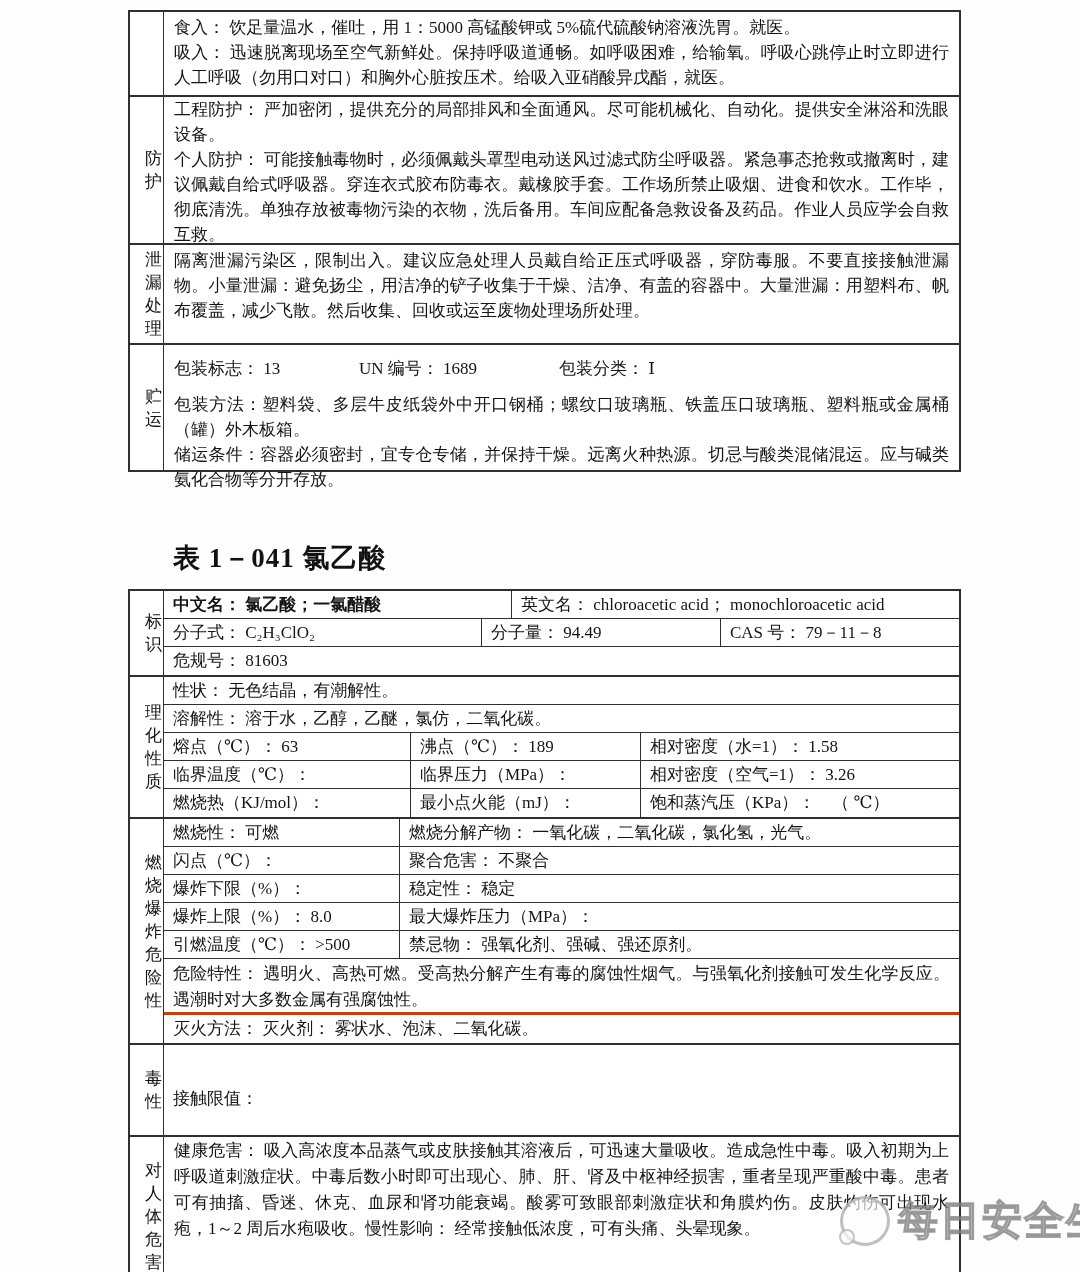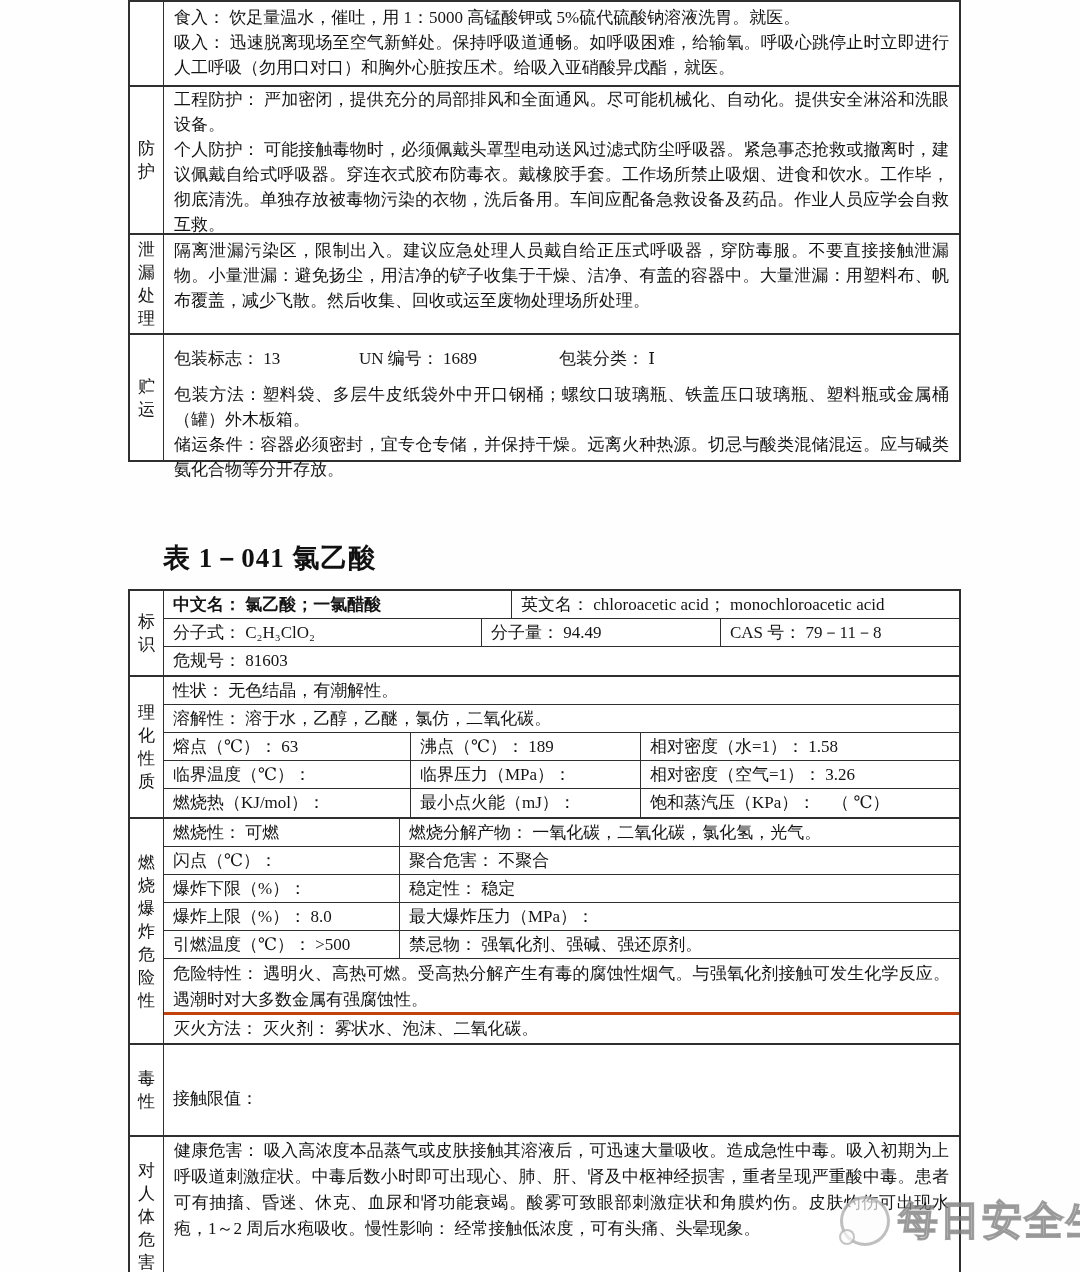--- a/index.html
+++ b/index.html
@@ -12,28 +12,28 @@
     overflow:hidden;
   }
   .tbl{
     position:absolute;
     left:128px;width:833px;
     border:2px solid #2f2f2f;
     background:#fff;
     font-size:17px;
     box-sizing:border-box;
   }
-  .tbl1{top:0;}
+  .tbl1{top:10px;}
   .tbl2{top:589px;}
   .sec{display:flex;border-bottom:2px solid #2f2f2f;box-sizing:border-box;}
   .sec:last-child{border-bottom:none;}
   .sec-label{
     flex:0 0 34px;max-width:34px;
     border-right:1px solid #2f2f2f;
-    display:flex;align-items:center;justify-content:center;
+    display:flex;align-items:center;justify-content:flex-end;
     box-sizing:border-box;
   }
   .vtext{
     width:19px;
     word-break:break-all;
     line-height:23px;
     text-align:center;
     font-size:17px;
   }
   .sec-body{flex:1;min-width:0;box-sizing:border-box;}
@@ -60,21 +60,21 @@
   .w-b1{flex:0 0 236px;}
   .rowfull{border-bottom:3px solid #c2410c;box-sizing:border-box;}
   .rowfull:last-child{border-bottom:none;}
   .h56{height:56px;line-height:26px;padding:2px 9px;text-align:justify;}
   .h28{height:28px;line-height:27px;padding:0 9px;white-space:nowrap;overflow:hidden;}
   .h50{height:50px;line-height:26px;padding:1px 9px;margin-top:40px;}
   .h158{height:158px;overflow:hidden;}
   .h158 .par{line-height:26px;padding:1px 10px 0;}
   
   .doc-title{
-    position:absolute;left:163px;top:540px;
+    position:absolute;left:173px;top:540px;
     font-size:27px;font-weight:bold;color:#111;
     letter-spacing:1px;white-space:nowrap;
   }
   
   .watermark{
     position:absolute;left:840px;top:1193px;
     display:flex;align-items:center;gap:8px;
     z-index:6;white-space:nowrap;
     pointer-events:none;
   }

